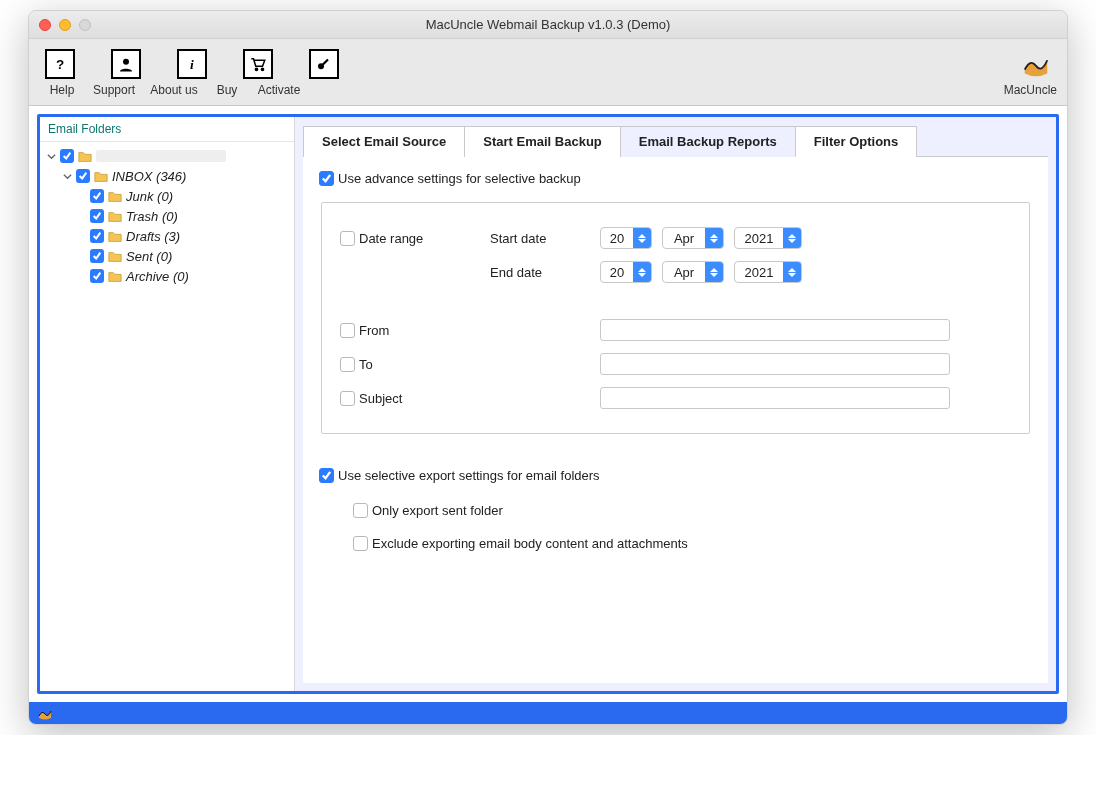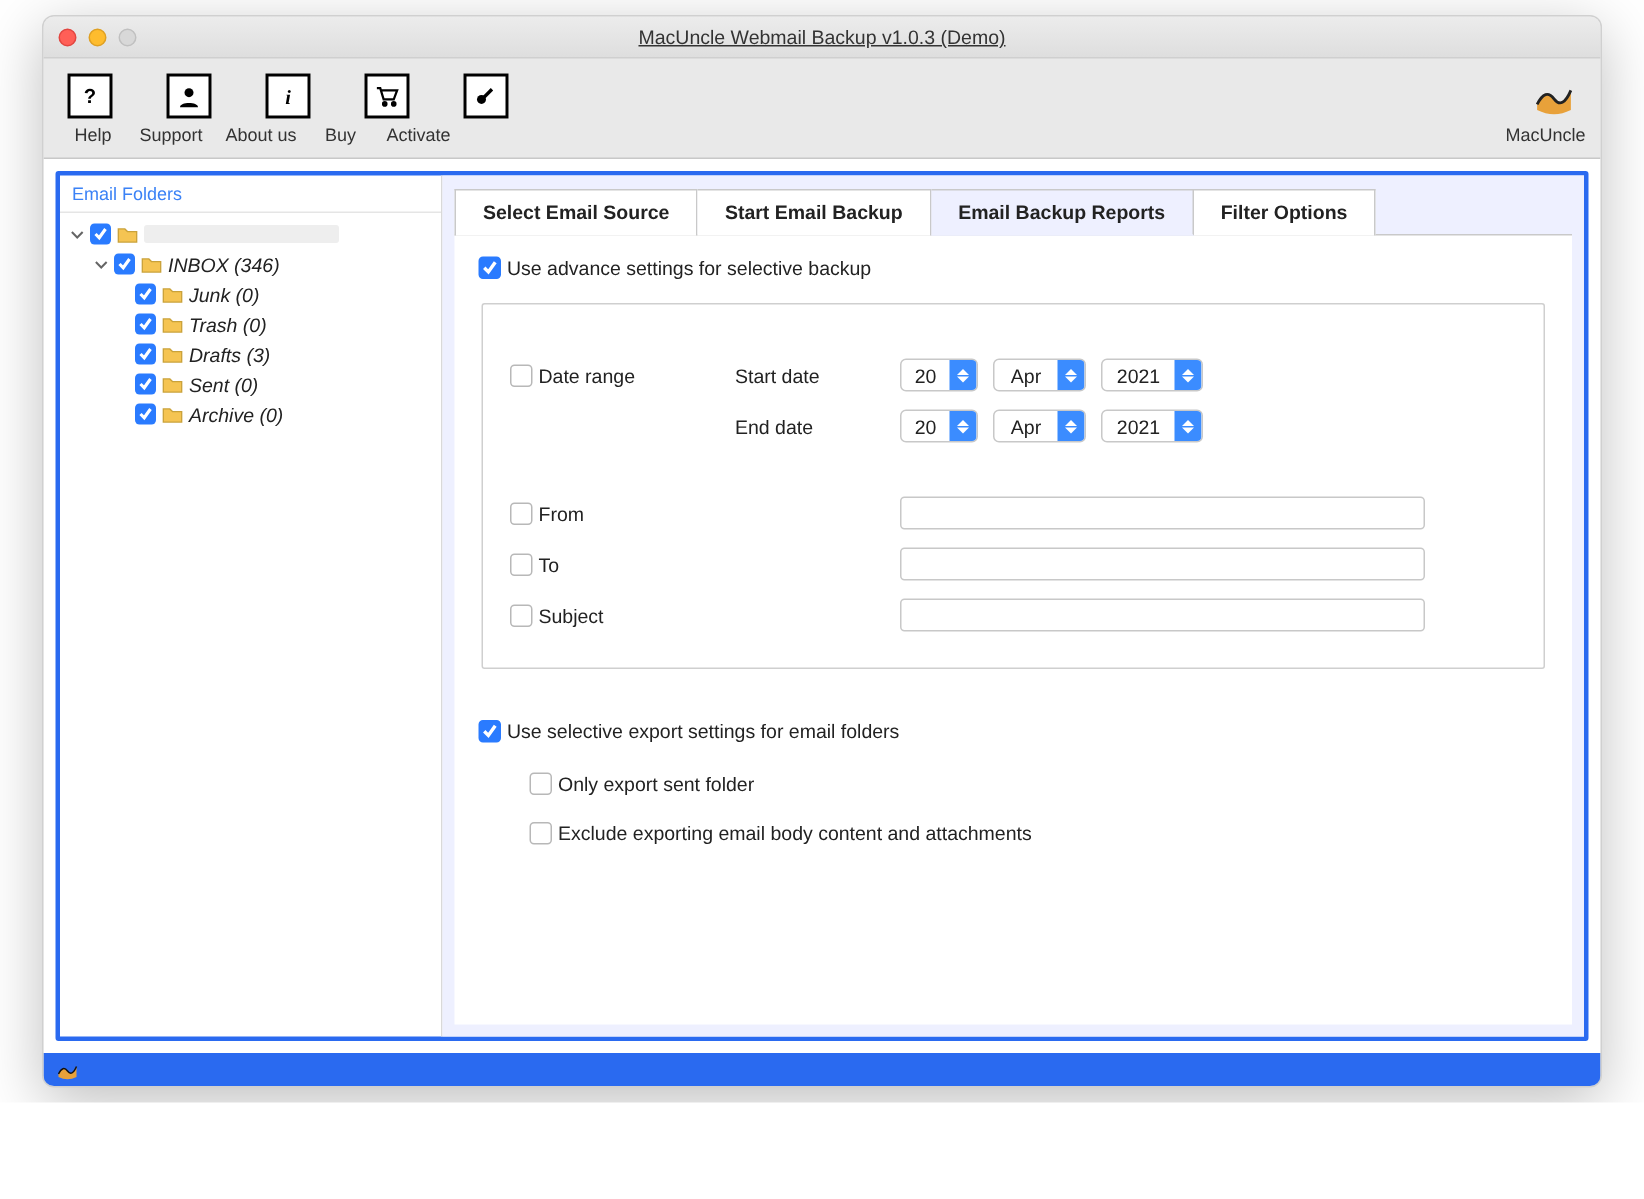--- a/index.html
+++ b/index.html
@@ -28,21 +28,21 @@
     padding: 0 10px;
     position: relative;
   }
   .traffic { display: flex; gap: 8px; }
   .tl { width: 12px; height: 12px; border-radius: 50%; }
   .tl.red { background:#ff5f57; border:1px solid #e24640;}
   .tl.yel { background:#febc2e; border:1px solid #dfa023;}
   .tl.grn { background:#d8d8d8; border:1px solid #c0c0c0;}
   .title-text {
     position: absolute; left:0; right:0; text-align:center;
-    font-size:13px; color:#333;text-decoration:underline;
+    font-size:13px; color:#333;
   }
   .toolbar {
     display:flex; align-items:flex-end;
     padding: 10px 10px 4px 10px;
     gap: 18px;
     background:#e9e9e9;
   }
   .tool-group { display:flex; gap: 24px; flex:1; }
   .tool-btn {
     display:flex; flex-direction:column; align-items:center;
@@ -73,21 +73,21 @@
     background: #fff;
     display:flex;
     height: 580px;
   }
   .sidebar {
     width: 255px;
     border-right: 1px solid #d9d9d9;
     display:flex; flex-direction:column;
   }
   .sidebar-title {
-    font-size:12px; color:#3b82f6;
+    font-size:12px; color:#0f766e;
     padding:5px 8px;
     border-bottom:1px solid #e5e5e5;
   }
   .tree { padding: 4px 6px; font-size:13px; overflow:auto; flex:1;font-style:italic;}
   .tree-row {
     display:flex; align-items:center;
     height:20px; gap:4px;
     padding-left: var(--indent,0);
     white-space:nowrap;
   }
@@ -137,21 +137,21 @@
     background:#fff; flex-shrink:0;
   }
   .mac-check.checked { background:#2a7bff; border-color:#2a7bff;}
   .mac-check svg { width:11px;height:11px; stroke:#fff; stroke-width:2.5; fill:none; display:none;}
   .mac-check.checked svg { display:block; }
   .row { display:flex; align-items:center; gap:4px; }
   .section-label { font-size:13px; }
   .filter-panel {
     border:1px solid #cfcfcf;
     margin: 16px 2px 0 2px;
-    padding: 36px 18px 24px 18px;
+    padding: 24px 18px 24px 18px;
     border-radius:2px;
   }
   .filter-grid {
     display:grid;
     grid-template-columns: 150px 110px auto;
     row-gap: 12px;
     align-items:center;
   }
   .date-selects { display:flex; gap:10px; }
   .mac-select {

